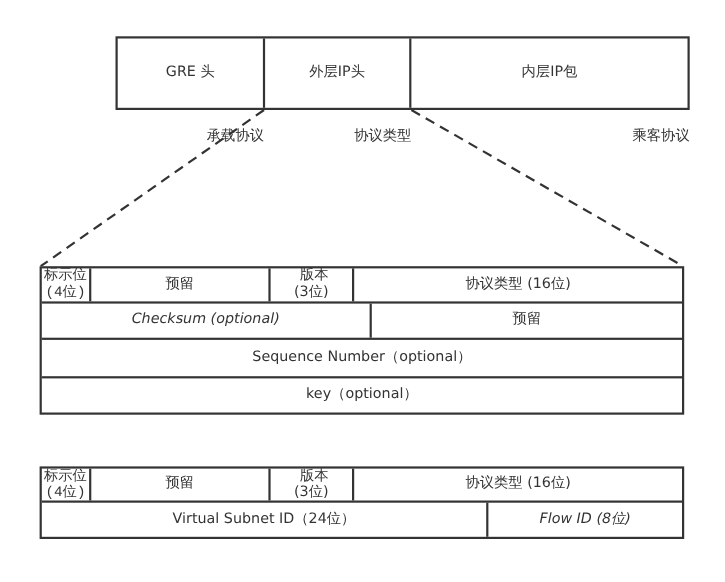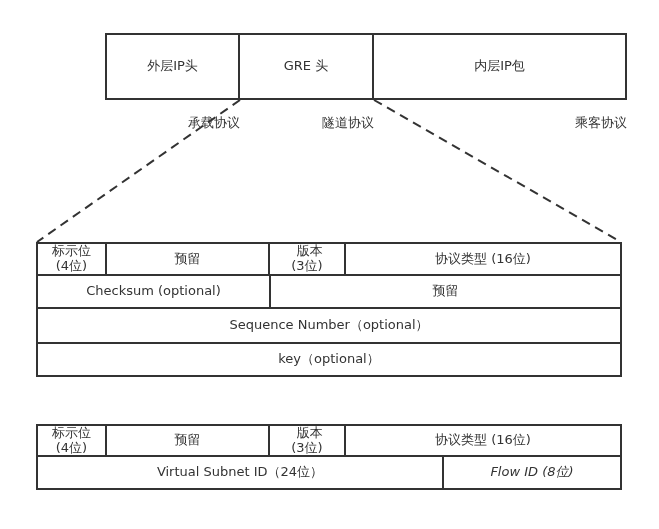--- a/index.html
+++ b/index.html
@@ -34,48 +34,48 @@
   .row { display:flex; border-top:2px solid var(--line); box-sizing:border-box; }
   .row:first-child { border-top:none; }
   .rh30 { height:30px; } .rh33 { height:33px; } .rh35 { height:35px; } .rh29 { height:29px; }
 
   .cell {
     display:flex; align-items:center; justify-content:center;
     border-right:2px solid var(--line); box-sizing:border-box;
     font-size:13px; line-height:1.12; text-align:center; white-space:pre-line;
   }
   .cell:last-child { border-right:none; }
-  .g1 { width:69px; } .g2 { width:163px; } .g3 { width:76px;text-align:right; } .g4 { flex:1; }
-  .h1 { width:233px; } .h2 { flex:1; }
+  .g1 { width:45px;font-family:Liberation Mono, monospace; } .g2 { width:163px; } .g3 { width:76px;text-align:right; } .g4 { flex:1; }
+  .h1 { width:300px;font-style:italic; } .h2 { flex:1; }
   .v1 { width:406px; } .v2 { flex:1;font-style:italic; }
 </style>
 </head>
 <body>
 
 <div class="canvas">
 
   <svg class="lines" viewBox="0 0 659 529">
     <line x1="240" y1="100" x2="37" y2="242" stroke-width="2" stroke-dasharray="9 6" stroke="#333333"></line>
     <line x1="374" y1="100" x2="621" y2="242" stroke-width="2" stroke-dasharray="9 6" stroke="#333333"></line>
   </svg>
 
   <div class="pkt">
+    <div class="cell p2">
+      <span>GRE 头</span>
+    </div>
     <div class="cell p1">
       <span>外层IP头</span>
-    </div>
-    <div class="cell p2">
-      <span>GRE 头</span>
     </div>
     <div class="cell p3">
       <span>内层IP包</span>
     </div>
   </div>
 
   <div class="proto proto-0">承载协议</div>
-  <div class="proto proto-1">隧道协议</div>
+  <div class="proto proto-1">协议类型</div>
   <div class="proto proto-2">乘客协议</div>
 
   <div class="tbl tbl-mid">
     <div class="row rh30">
       <div class="cell g1">标示位
 (4位)</div>
       <div class="cell g2">预留</div>
       <div class="cell g3">版本
 (3位)</div>
       <div class="cell g4">协议类型 (16位)</div>

